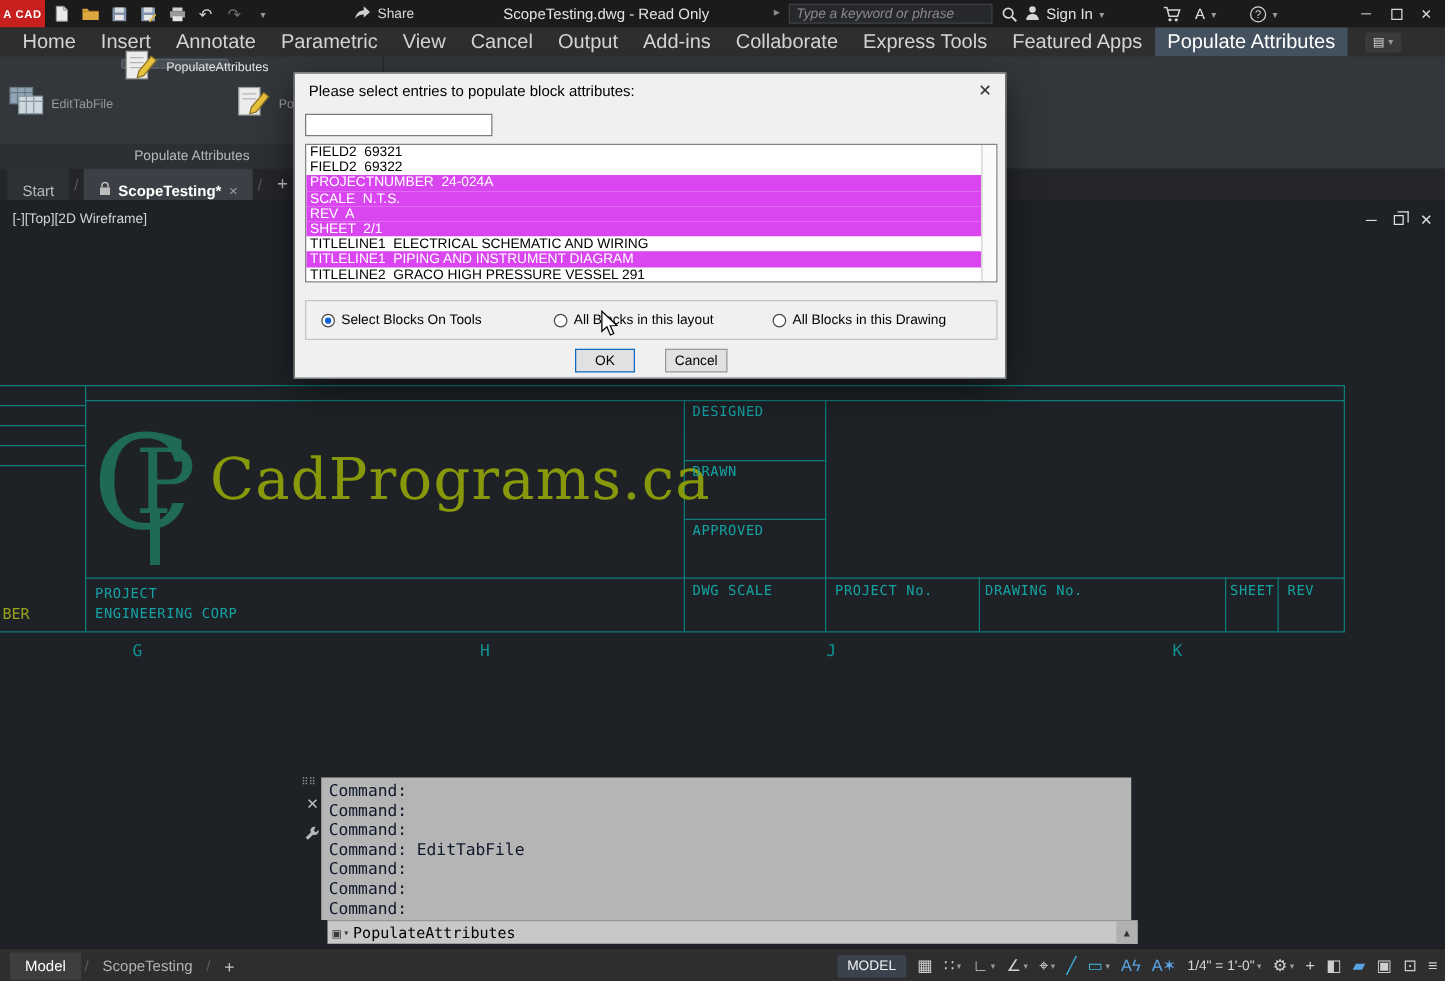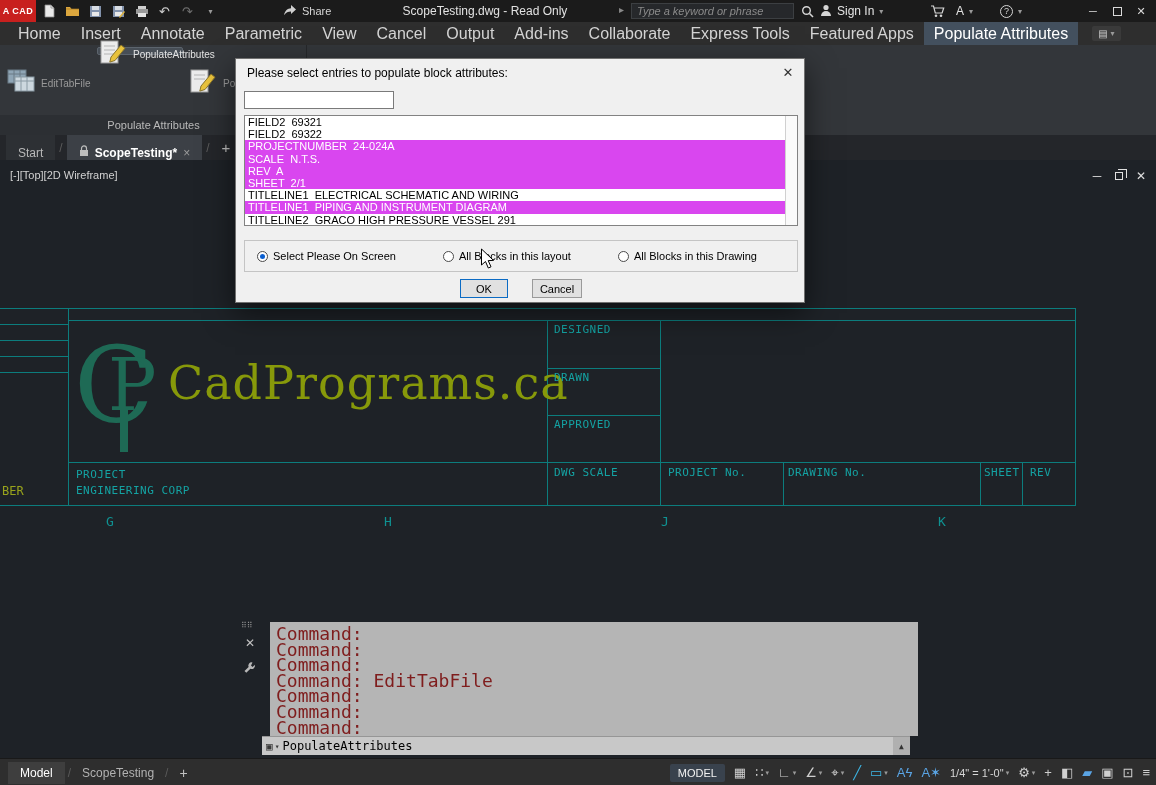--- a/index.html
+++ b/index.html
@@ -52,21 +52,21 @@
 .vl{position:absolute;width:1px;background:#0c7d7d}
 .tlabel{position:absolute;color:#14a3a3;font-family:"DejaVu Sans Mono",monospace;font-size:11px;white-space:nowrap;letter-spacing:.5px}
 .glabel{position:absolute;color:#0f9292;font-family:"DejaVu Sans Mono",monospace;font-size:13px}
 .olive{position:absolute;color:#98a31c;font-family:"DejaVu Sans Mono",monospace;font-size:12px}
 .logo-text{position:absolute;left:168px;top:196px;font-family:"DejaVu Serif",serif;font-size:46px;color:#87990a;letter-spacing:1px;white-space:nowrap}
 
 .cmdwin{position:absolute;left:237px;top:462px;width:673px;height:133px}
 .cmd-grip{position:absolute;left:4px;top:0;font-size:8px;color:#8f8f8f;letter-spacing:0;line-height:7px}
 .cmd-x{position:absolute;left:8px;top:14px;font-size:12px;color:#c2c2c2}
 .cmd-wrench{position:absolute;left:6px;top:38px}
-.cmd-hist{position:absolute;left:33px;top:0;width:648px;height:114px;background:#b5b5b5;padding:4px 0 0 6px;font-family:"DejaVu Sans Mono",monospace;font-size:18px;color:#7f1d1d;line-height:15.6px}
+.cmd-hist{position:absolute;left:20px;top:0;width:648px;height:114px;background:#b5b5b5;padding:4px 0 0 6px;font-family:"DejaVu Sans Mono",monospace;font-size:13px;color:#0f172a;line-height:15.6px}
 .cmd-input{position:absolute;left:25px;top:114px;width:648px;height:19px;background:#c8c8c8;border-top:1px solid #969696;display:flex;align-items:center;font-family:"DejaVu Sans Mono",monospace;font-size:12px;color:#000}
 .cmd-ico{color:#3a3a3a;font-size:11px;padding:0 2px 0 4px}
 .cmd-caret{color:#3a3a3a;font-size:8px;padding-right:3px}
 .cmd-scroll{margin-left:auto;width:17px;height:100%;background:#b0b0b0;display:flex;align-items:center;justify-content:center;font-size:8px;color:#333}
 
 .statusbar{position:absolute;left:0;top:758px;width:1156px;height:27px;background:#2e2e2e;border-top:1px solid #191919}
 .sb-left{position:absolute;left:8px;top:0;height:27px;display:flex;align-items:center;font-size:12px}
 .sb-model{background:#3e3e3e;color:#fff;padding:4px 12px}
 .sb-layout{color:#b2b2b2;padding:4px 8px}
 .sb-sep{color:#5a5a5a;padding:0 3px;font-size:12px}
@@ -399,21 +399,21 @@
       <div class="dlg-row selected">REV  A</div>
       <div class="dlg-row selected">SHEET  2/1</div>
       <div class="dlg-row">TITLELINE1  ELECTRICAL SCHEMATIC AND WIRING</div>
       <div class="dlg-row selected">TITLELINE1  PIPING AND INSTRUMENT DIAGRAM</div>
       <div class="dlg-row">TITLELINE2  GRACO HIGH PRESSURE VESSEL 291</div>
       <div class="dlg-scroll"></div>
     </div>
     <div class="dlg-group">
       <div class="radio-item" style="left:12px">
         <span class="radio checked"></span>
-        <span>Select Please On Screen</span>
+        <span>Select Blocks On Tools</span>
       </div>
       <div class="radio-item" style="left:198px">
         <span class="radio"></span>
         <span>All Blocks in this layout</span>
       </div>
       <div class="radio-item" style="left:373px">
         <span class="radio"></span>
         <span>All Blocks in this Drawing</span>
       </div>
     </div>

